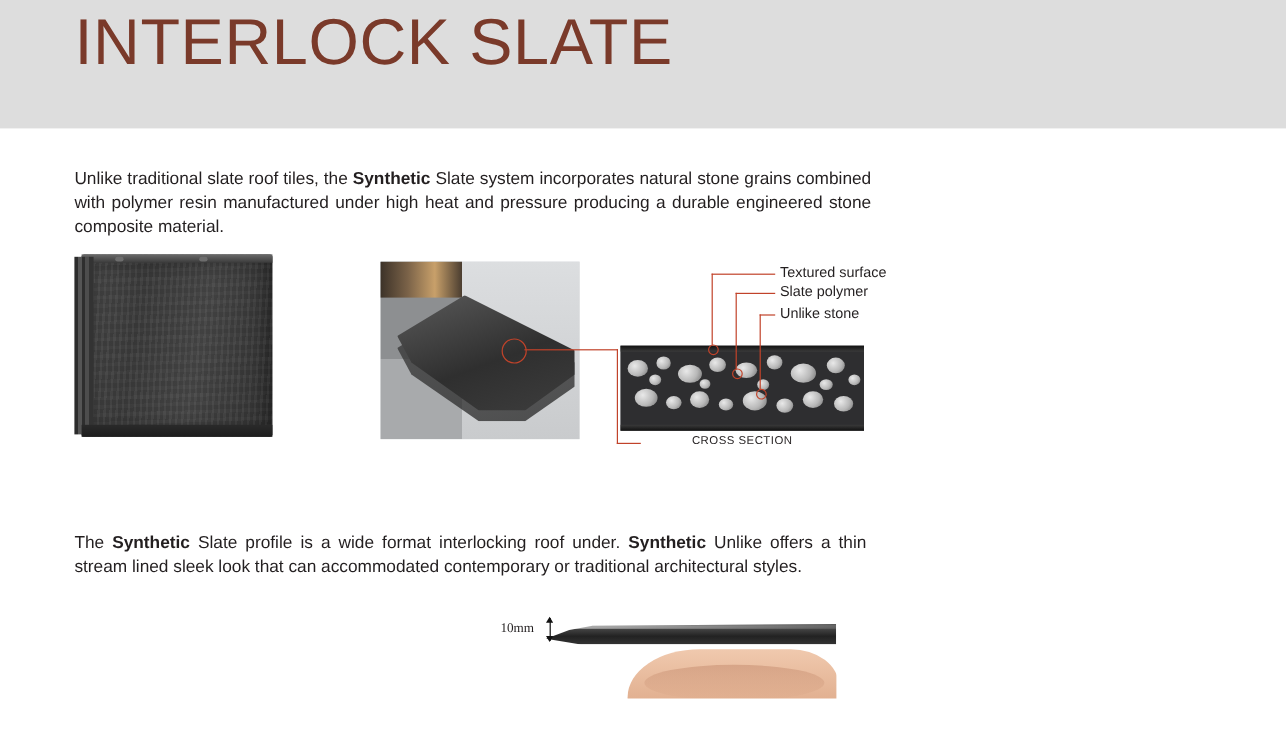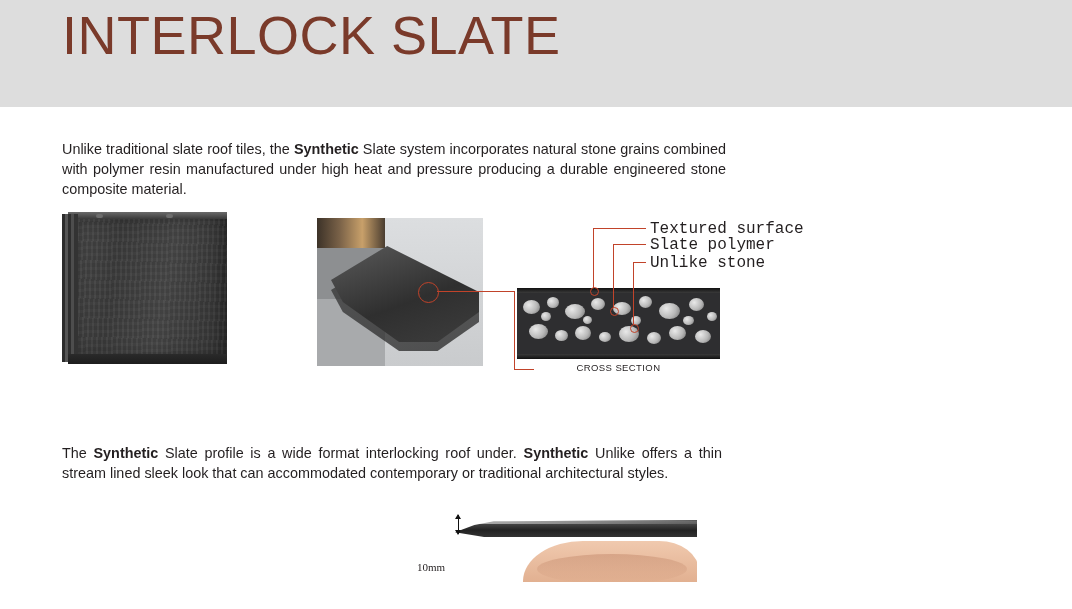--- a/index.html
+++ b/index.html
@@ -202,22 +202,22 @@
     width: 203px;
     text-align: center;
     font-size: 9.5px;
     letter-spacing: 0.4px;
     color: #231f20;
   }
 
   
   .leader-label {
     position: absolute;
-    font-family: Liberation Mono, monospace;
-    font-size: 16px;
+    font-family: Liberation Sans, sans-serif;
+    font-size: 12px;
     color: #231f20;
     white-space: nowrap;
   }
   .leader-dot {
     position: absolute;
     width: 7px; height: 7px;
     border: 1px solid #c1432a;
     border-radius: 50%;
     background: transparent;
   }
@@ -259,21 +259,20 @@
     width: 224px; height: 3px;
     background: linear-gradient(90deg, rgba(255,255,255,0.55), rgba(255,255,255,0.12));
   }
   .dim-label {
     position: absolute;
     left: 417px;
     top: 518px;
     font-family: "Liberation Serif", serif;
     font-size: 11px;
     color: #231f20;
-    margin-top: 43px;
   }
   .dim-arrow {
     position: absolute;
     left: 458px;
     top: 515px;
     width: 1px;
     height: 19px;
     background: #111;
   }
   .dim-arrow::before, .dim-arrow::after {

